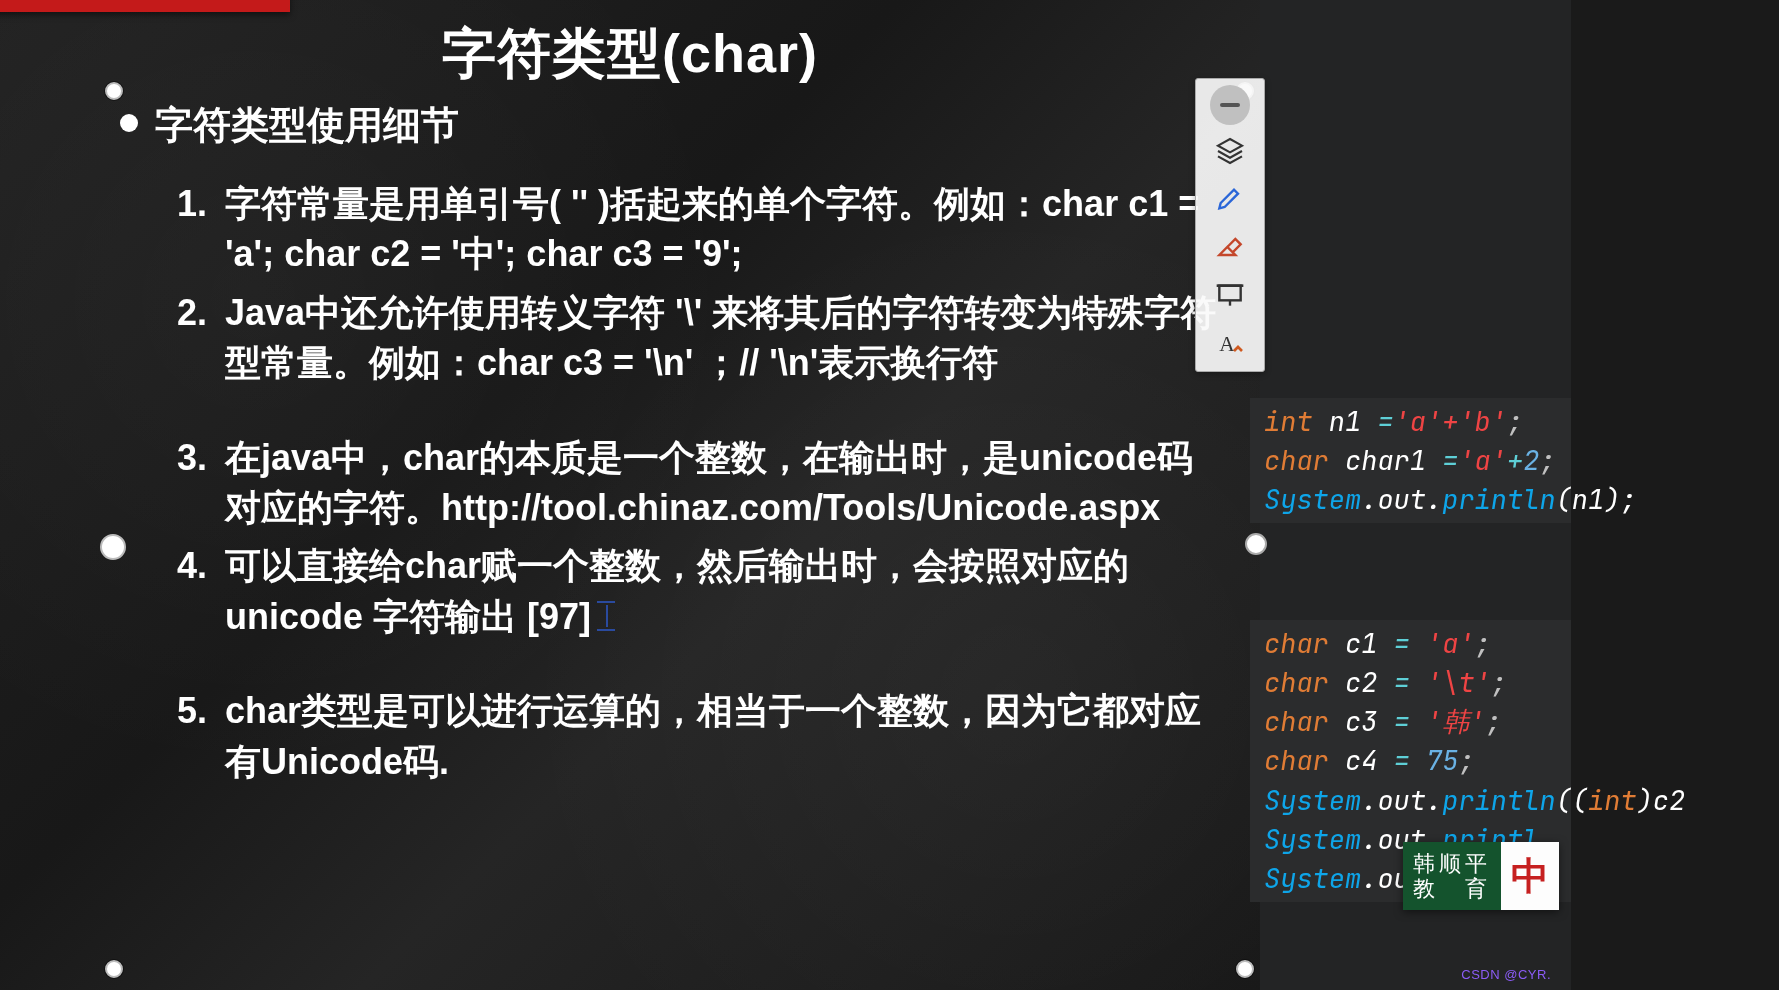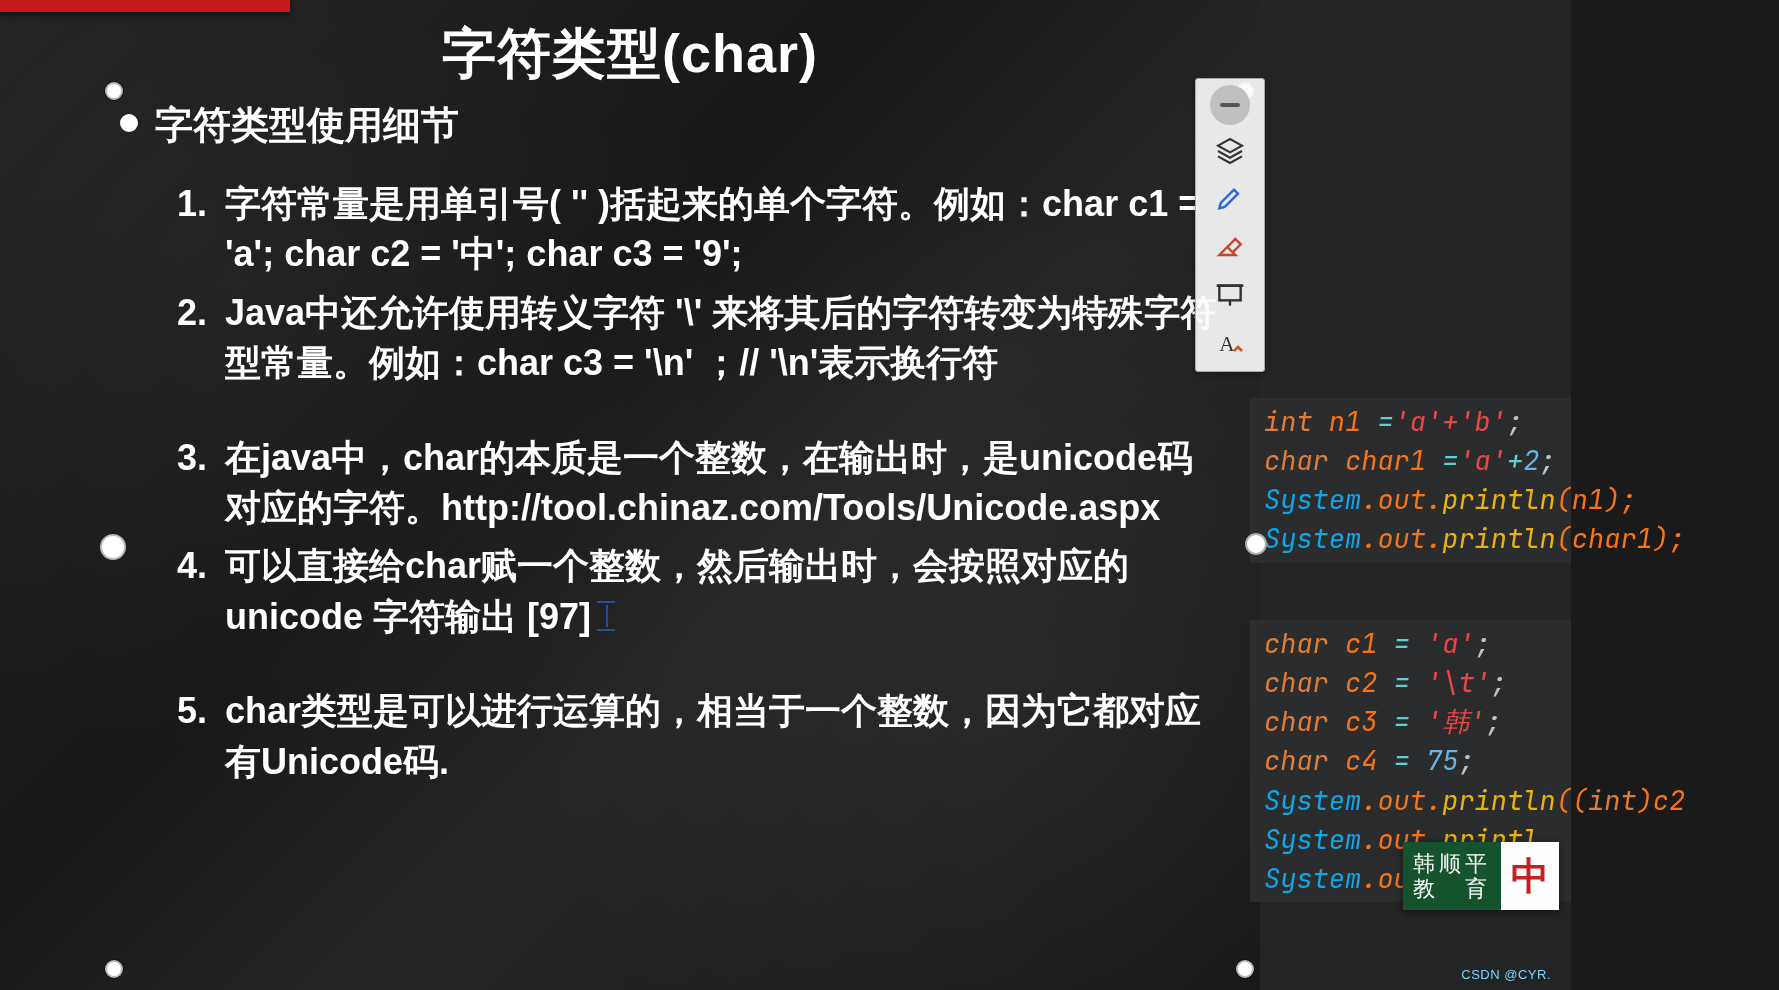--- a/index.html
+++ b/index.html
@@ -190,27 +190,27 @@
   position: absolute;
   left: -15px;
   top: 533px;
   width: 18px; height: 18px;
   border-radius: 50%;
   background: #fff;
   border: 2px solid #aaa;
   z-index: 5;
 }
 .tok-kw   { color: #e07c35; }
-.tok-var  { color: #f97316; }
+.tok-var  { color: #ffffff; }
 .tok-punc { color: #c0c0c0; }
 .tok-op   { color: #5ecfd6; }
 .tok-str  { color: #ef4444; }
 .tok-num  { color: #6ab2e4; }
 .tok-sys  { color: #0ea5e9; font-style: italic; }
-.tok-meth { color: #eab308; margin-top: 48px; }
+.tok-meth { color: #0ea5e9; margin-top: 48px; }
 .tok-cast { color: #e07c35; }
 
 
 .ime {
   position: absolute;
   right: 12px;
   bottom: 80px;
   display: flex;
   align-items: stretch;
   height: 68px;
@@ -235,21 +235,21 @@
   font-weight: 600;
   display: flex;
   align-items: center;
   padding: 0 10px;
 }
 .watermark {
   position: absolute;
   right: 20px;
   bottom: 8px;
   font-size: 13px;
-  color: #7dd3fc;
+  color: #8b5cf6;
   letter-spacing: .5px;
   margin-top: 44px;
 }
 </style>
 </head>
 <body>
 
 <div class="stage">
 
   <div class="blackboard">
@@ -331,21 +331,20 @@
   </div>
 
   <div class="right">
 
     <span class="cp1-dot"></span>
 
     <div class="codepanel cp1">
       <div><span class="tok-kw">int</span> <span class="tok-var">n1</span> <span class="tok-op">=</span><span class="tok-str">'a'+'b'</span><span class="tok-punc">;</span></div>
       <div><span class="tok-kw">char</span> <span class="tok-var">char1</span> <span class="tok-op">=</span><span class="tok-str">'a'</span><span class="tok-op">+</span><span class="tok-num">2</span><span class="tok-punc">;</span></div>
       <div><span class="tok-sys">System</span><span class="tok-var">.out.</span><span class="tok-meth">println</span><span class="tok-var">(n1);</span></div>
-      <div><span class="tok-sys">System</span><span class="tok-var">.out.</span><span class="tok-meth">println</span><span class="tok-var">(char1);</span></div>
     </div>
 
     <div class="codepanel cp2">
       <div><span class="tok-kw">char</span> <span class="tok-var">c1</span> <span class="tok-op">=</span> <span class="tok-str">'a'</span><span class="tok-punc">;</span></div>
       <div><span class="tok-kw">char</span> <span class="tok-var">c2</span> <span class="tok-op">=</span> <span class="tok-str">'\t'</span><span class="tok-punc">;</span></div>
       <div><span class="tok-kw">char</span> <span class="tok-var">c3</span> <span class="tok-op">=</span> <span class="tok-str">'韩'</span><span class="tok-punc">;</span></div>
       <div><span class="tok-kw">char</span> <span class="tok-var">c4</span> <span class="tok-op">=</span> <span class="tok-num">75</span><span class="tok-punc">;</span></div>
       <div><span class="tok-sys">System</span><span class="tok-var">.out.</span><span class="tok-meth">println</span><span class="tok-var">((</span><span class="tok-cast">int</span><span class="tok-var">)c2</span></div>
       <div><span class="tok-sys">System</span><span class="tok-var">.out.</span><span class="tok-meth">printl</span></div>
       <div><span class="tok-sys">System</span><span class="tok-var">.out.</span><span class="tok-meth">printl</span></div>

